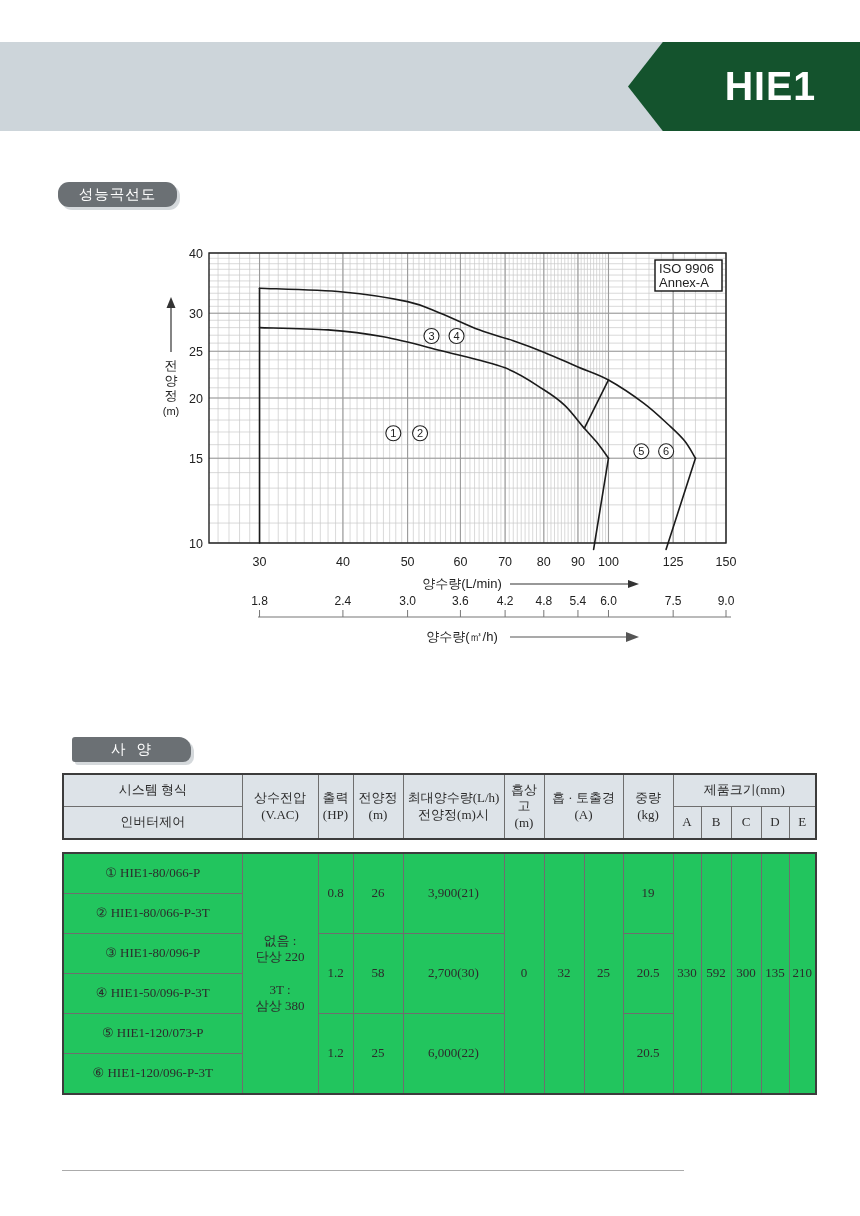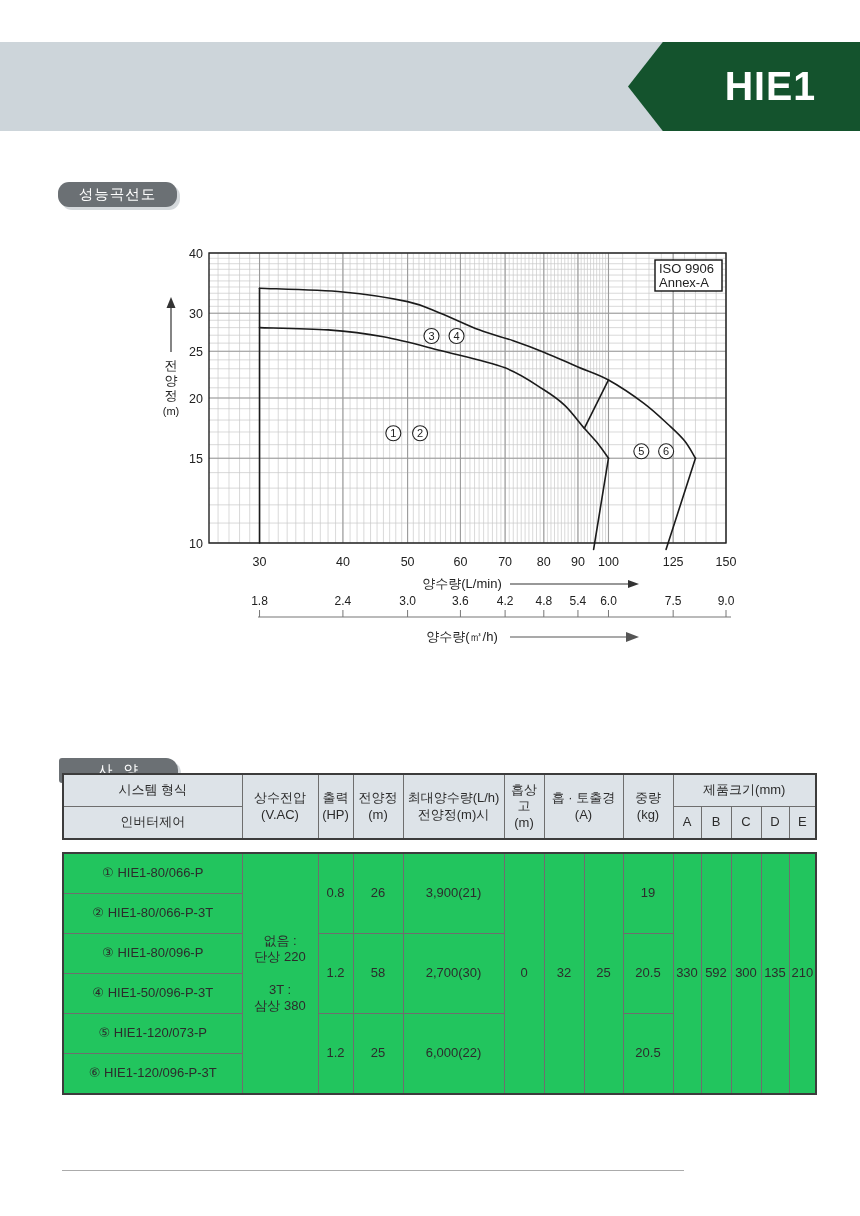--- a/index.html
+++ b/index.html
@@ -19,33 +19,33 @@
     padding-right:46px;transform:scaleX(.96);transform-origin:right center;
   }
   
   .badge{
     position:absolute;width:119px;height:25px;background:#6b7074;color:#fff;
     font-size:14.5px;letter-spacing:1px;display:flex;align-items:center;justify-content:center;
     border-radius:3px 12px 8px 3px;box-shadow:3px 3px 0 rgba(178,186,191,.55);
     white-space:pre;
   }
   .badge.perf{left:58px;top:182px;border-radius:11px;}
-  .badge.spec{left:59px;top:737px;margin-top:21px;}
+  .badge.spec{left:72px;top:737px;}
   
   svg.chart{position:absolute;left:0;top:230px;}
   svg.chart text{font-family:"Liberation Sans","DejaVu Sans",sans-serif;fill:#222;}
   
   table.spec{border-collapse:collapse;table-layout:fixed;width:753px;position:absolute;left:62px;}
   table.spec.head{top:773px;}
   table.spec.body{top:852px;}
   table.spec th,table.spec td{
     border:1px solid #6e6e6e;font-weight:normal;text-align:center;vertical-align:middle;
     font-size:13px;line-height:1.25;padding:0 2px;white-space:pre-line;color:#2c2c2c;
   }
-  table.spec{border:2px solid #3c3c3c;}
+  table.spec{border:2px solid #3c3c3c;font-family:Liberation Serif, serif;}
   table.spec.head th{background:#dde3e8;height:31px;}
   table.spec.body td{background:#22c55e;height:39px;}
   td.model{text-align:left;padding-left:12px;white-space:nowrap;}
   
   .bottom-rule{position:absolute;left:62px;top:1170px;width:622px;height:0;border-top:1.5px solid #ababab;}
 </style>
 </head>
 <body>
 
 <div class="banner">

